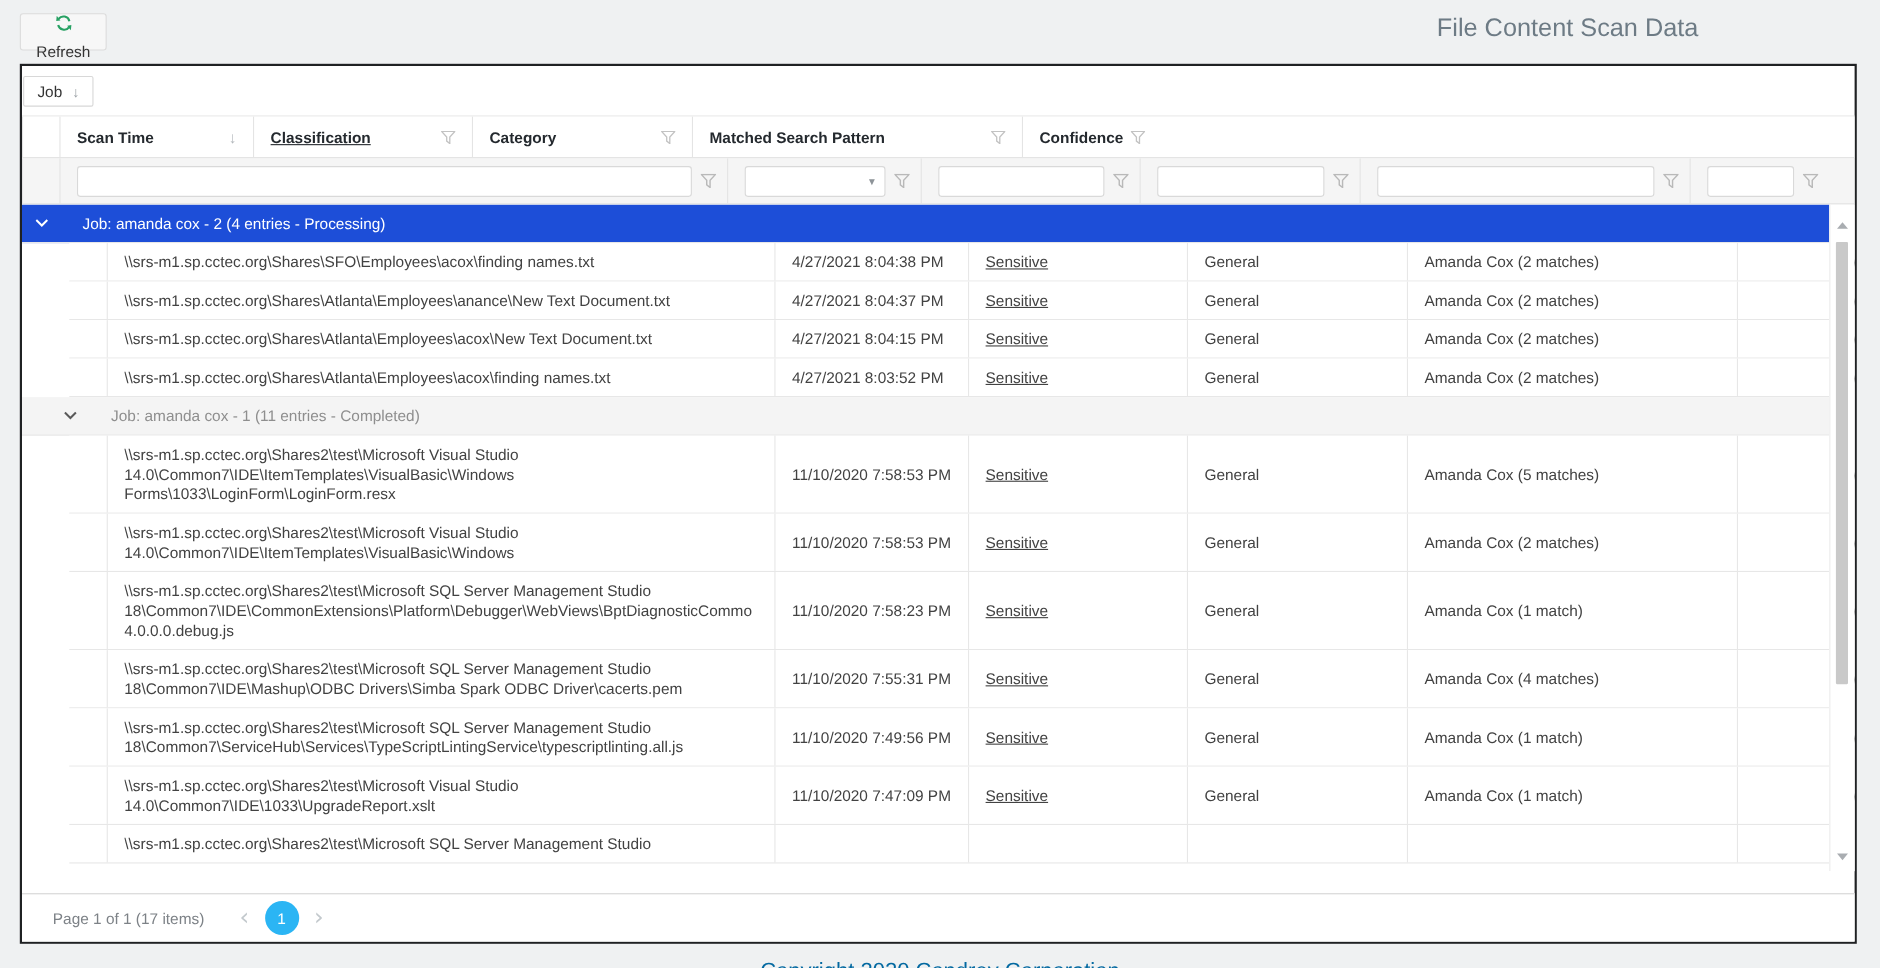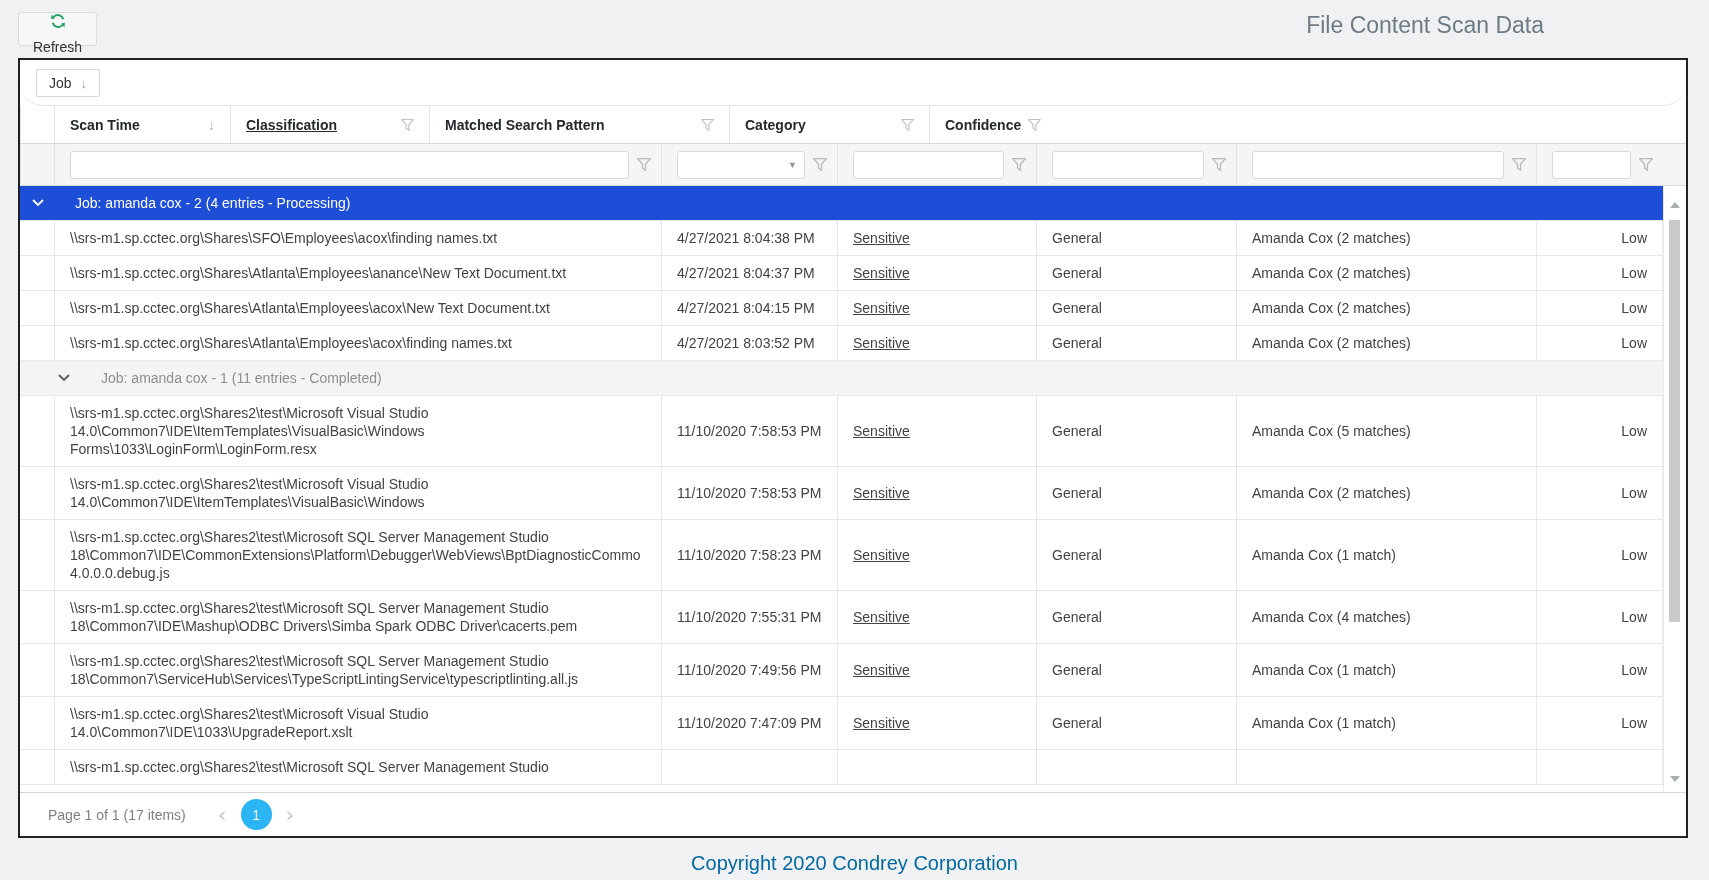--- a/index.html
+++ b/index.html
@@ -9,21 +9,21 @@
   .topbar { display:flex; justify-content:space-between; align-items:flex-start;
     padding:12px 20px 0 18px; height:46px; }
   .btn-refresh { display:inline-flex; align-items:center; gap:7px; height:34px;
     padding:0 14px; background:#f7f7f7; border:1px solid #dcdcdc; border-radius:3px;
     font-size:14px; color:#333; cursor:pointer;flex-direction:column; }
   .page-title { font-size:23px; color:#6d7b85; font-weight:400; padding-right:145px; }
 
   .grid { position:relative; margin:12px 18px 0 18px; width:1670px;
     border:2px solid #1f2123; background:#fff; }
 
-  .group-panel { padding:9px 16px; height:46px; border-bottom:1px solid #e4e4e4;border-radius:23px; }
+  .group-panel { padding:9px 1px; height:46px; border-bottom:1px solid #e4e4e4; }
   .chip { display:inline-flex; align-items:center; gap:9px; height:28px; padding:0 12px;
     border:1px solid #d8d8d8; border-radius:2px; background:#fff; font-size:14px;
     color:#333; cursor:grab; }
   .chip .arrow { color:#9aa0a5; font-size:13px; }
 
   .cols { display:flex; }
   .col-expand { width:35px; flex:none; }
   .col-path   { width:607px; flex:none; }
   .col-time   { width:176px; flex:none; }
   .col-class  { width:199px; flex:none;text-decoration:underline; }
@@ -55,40 +55,40 @@
   .rows { width:1643px; }
 
   .grouprow { display:flex; align-items:center; height:35px; border-bottom:1px solid #e7e7e7;
     cursor:pointer; }
   .grouprow.sel { background:#1d4ed8; color:#fff; }
   .grouprow.plain { background:#f4f4f4; color:#8e8e8e;padding-left:26px; }
   .grouprow .gchev { width:35px; flex:none; display:flex; justify-content:center; }
   .grouprow.plain .gchev { color:#5a5a5a; }
   .grouprow .glabel { font-size:14px; padding-left:20px; }
 
-  .drow { display:flex; border-bottom:1px solid #e7e7e7; background:#fff; }
+  .drow { display:flex; border-bottom:1px solid #e7e7e7; background:#fff;margin-left:43px; }
   .cell { padding:8px 15px; font-size:14px; color:#424242; border-right:1px solid #e7e7e7;
     overflow:hidden; display:flex; flex-direction:column; justify-content:center; }
   .cell.exp { padding:0; border-left:none; }
   .cell.right { align-items:flex-end; }
   .pathline { white-space:nowrap; overflow:hidden; line-height:18px; }
   .oneval { line-height:18px; white-space:nowrap; }
 
   .gutter { position:absolute; top:0; right:0; bottom:0; width:23px; background:#fff;
     border-left:1px solid #ececec; }
   .sb-arrow { position:absolute; left:6px; width:0; height:0; cursor:pointer; }
   .sb-up { top:16px; border-left:5px solid transparent; border-right:5px solid transparent;
     border-bottom:6px solid #a9adb1; }
   .sb-down { bottom:10px; border-left:5px solid transparent; border-right:5px solid transparent;
     border-top:6px solid #a9adb1; }
   .sb-thumb { position:absolute; left:5px; top:34px; width:11px; height:402px;
     background:#c9c9c9; border-radius:1px; cursor:pointer; }
 
   .pager { display:flex; align-items:center; height:44px; border-top:1px solid #d5d5d5;
-    background:#fff; padding:0 28px; }
+    background:#fff; padding:0 28px;margin-top:20px; }
   .pager-summary { font-size:14px; color:#7d8287; }
   .pager-nav { display:flex; align-items:center; gap:14px; margin-left:32px; }
   .pg-chev { font-size:22px; color:#c3c9cd; line-height:1; cursor:pointer;
     font-family:"DejaVu Sans",sans-serif; }
   .pg-current { width:31px; height:31px; border-radius:50%; background:#2bb5f4; color:#fff;
     display:flex; align-items:center; justify-content:center; font-size:14px; cursor:pointer; }
 
   .footer { text-align:center; margin-top:14px; }
   .footer a { color:#0369a1; font-size:20px; text-decoration:none; cursor:pointer; }
 
@@ -128,30 +128,30 @@
       <span class="sort">↓</span>
     </div>
     <div class="hcell col-class">
       <span>Classification</span>
       <span class="funnel">
         <svg class="funnel" width="13" height="12" viewBox="0 0 13 12">
             <path d="M0.5 0.5 h12 l-4.6 5 v6 l-2.8 -2.2 v-3.8 z" fill="none" stroke="#c3c3c3" stroke-width="1.2"></path>
           </svg>
       </span>
     </div>
-    <div class="hcell col-match">
-      <span>Matched Search Pattern</span>
+    <div class="hcell col-cat">
+      <span>Category</span>
       <span class="funnel">
         <svg class="funnel" width="13" height="12" viewBox="0 0 13 12">
             <path d="M0.5 0.5 h12 l-4.6 5 v6 l-2.8 -2.2 v-3.8 z" fill="none" stroke="#c3c3c3" stroke-width="1.2"></path>
           </svg>
       </span>
     </div>
-    <div class="hcell col-cat">
-      <span>Category</span>
+    <div class="hcell col-match">
+      <span>Matched Search Pattern</span>
       <span class="funnel">
         <svg class="funnel" width="13" height="12" viewBox="0 0 13 12">
             <path d="M0.5 0.5 h12 l-4.6 5 v6 l-2.8 -2.2 v-3.8 z" fill="none" stroke="#c3c3c3" stroke-width="1.2"></path>
           </svg>
       </span>
     </div>
     <div class="hcell col-conf nob">
       <span>Confidence</span>
       <span class="funnel">
         <svg class="funnel" width="13" height="12" viewBox="0 0 13 12">

